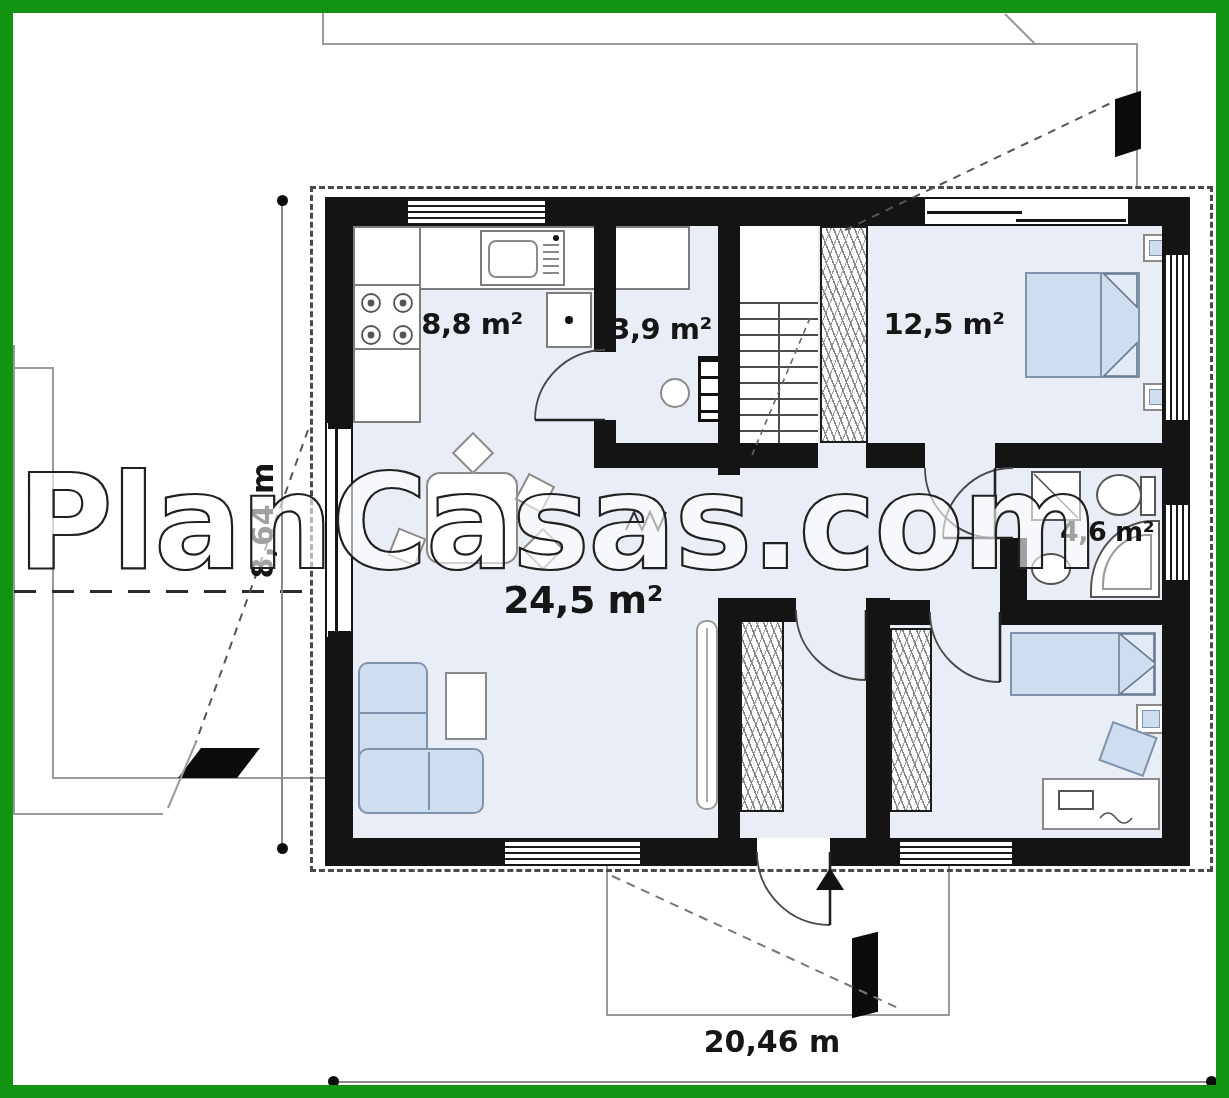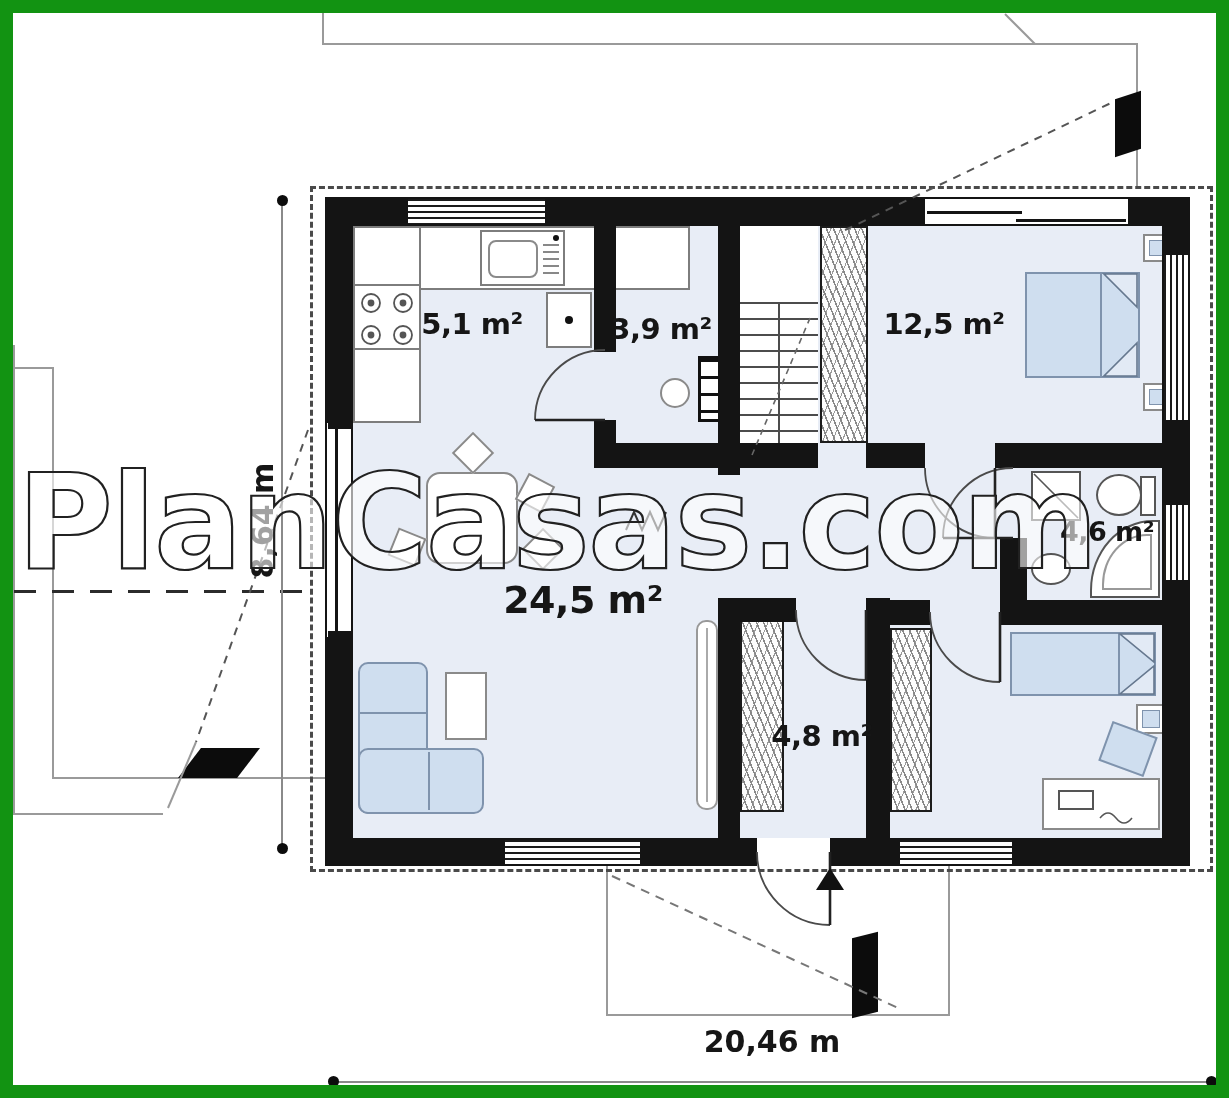--- a/index.html
+++ b/index.html
@@ -209,23 +209,22 @@
 
   <div class="abs dim" style="left:281px;top:200px;width:2px;height:648px;"></div>
   <div class="abs dot" style="left:277px;top:195px;"></div>
   <div class="abs dot" style="left:277px;top:843px;"></div>
   <div class="abs dim" style="left:333px;top:1081px;width:878px;height:2px;"></div>
   <div class="abs dot" style="left:328px;top:1076px;"></div>
   <div class="abs dot" style="left:1206px;top:1076px;"></div>
   <div class="abs dim-label" style="left:187px;top:503px;width:150px;transform:rotate(-90deg);">8,64 m</div>
   <div class="abs dim-label" style="left:672px;top:1024px;width:200px;">20,46 m</div>
 
-  <div class="abs room-label" style="left:402px;top:307px;width:140px;">5,1 m²</div>
+  <div class="abs room-label" style="left:402px;top:307px;width:140px;">8,8 m²</div>
   <div class="abs room-label" style="left:601px;top:312px;width:120px;">3,9 m²</div>
   <div class="abs room-label" style="left:864px;top:307px;width:160px;">12,5 m²</div>
   <div class="abs room-label" style="left:1037px;top:516px;width:140px;font-size:27px;">4,6 m²</div>
   <div class="abs room-label" style="left:493px;top:578px;width:180px;font-size:38px;">24,5 m²</div>
-  <div class="abs room-label" style="left:742px;top:719px;width:160px;">4,8 m²</div>
 
   <div class="abs watermark">PlanCasas.com</div>
 
   <div class="frame"></div>
 </div>
 
 </body></html>

